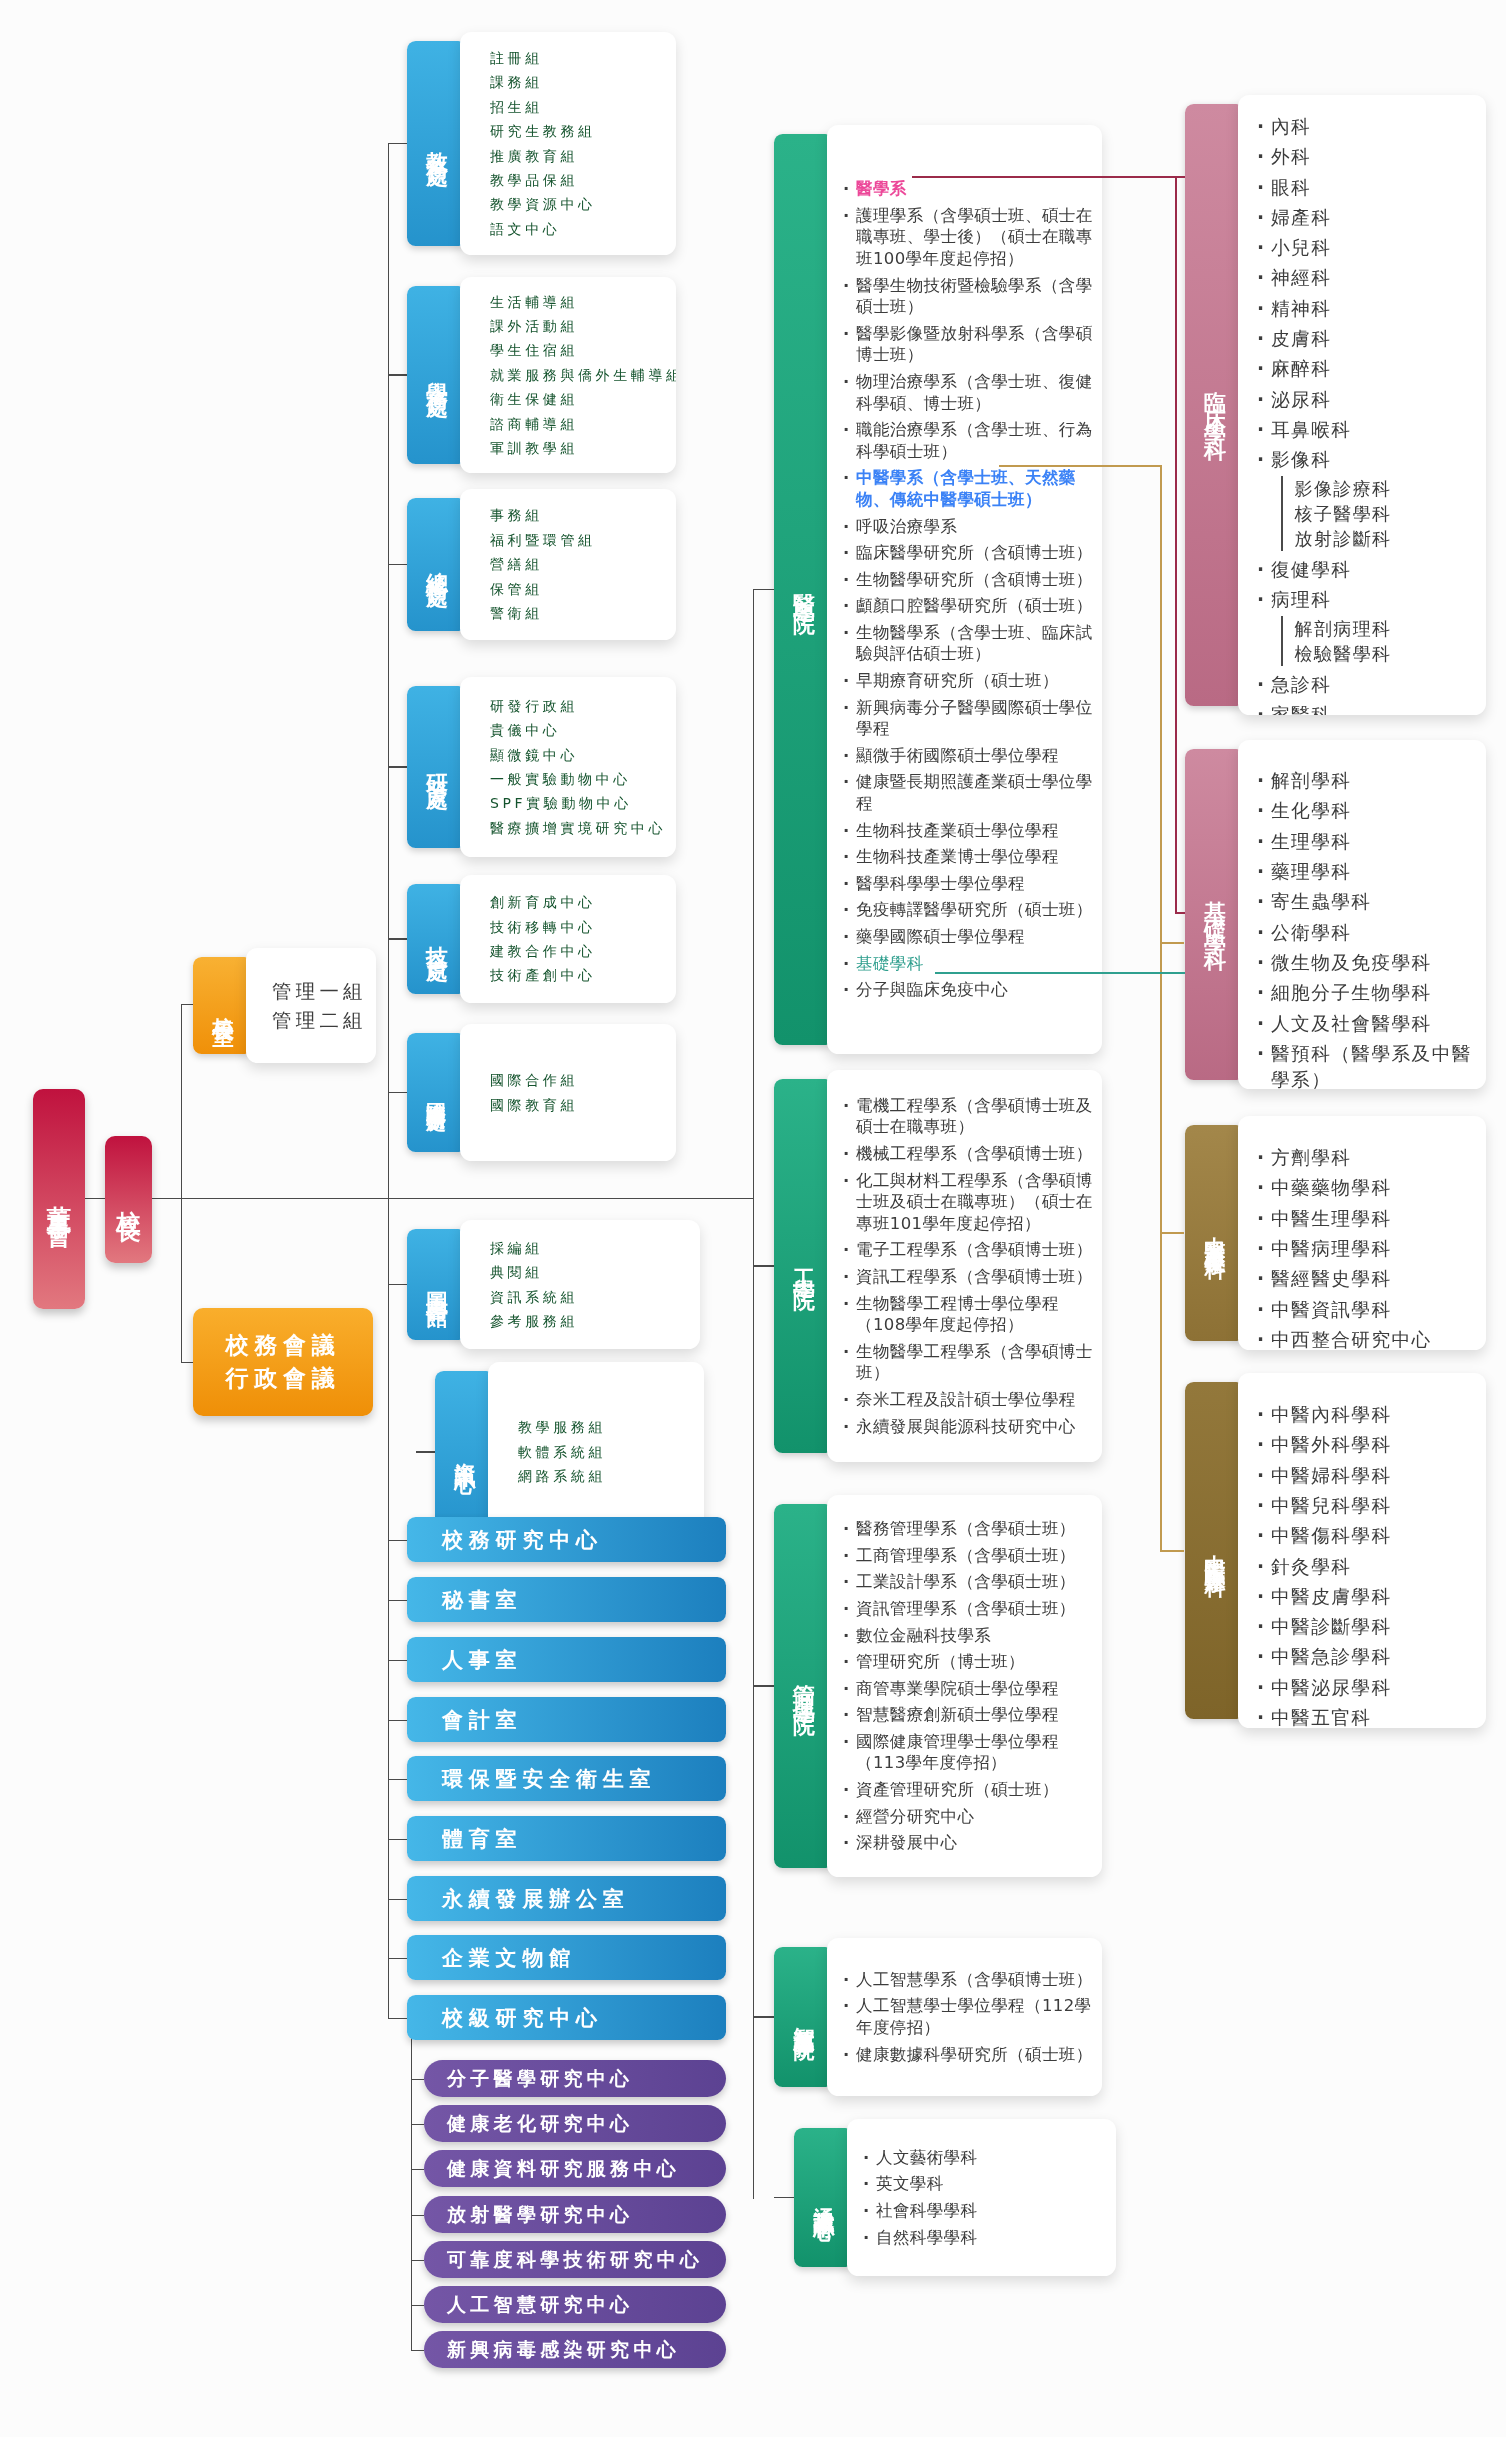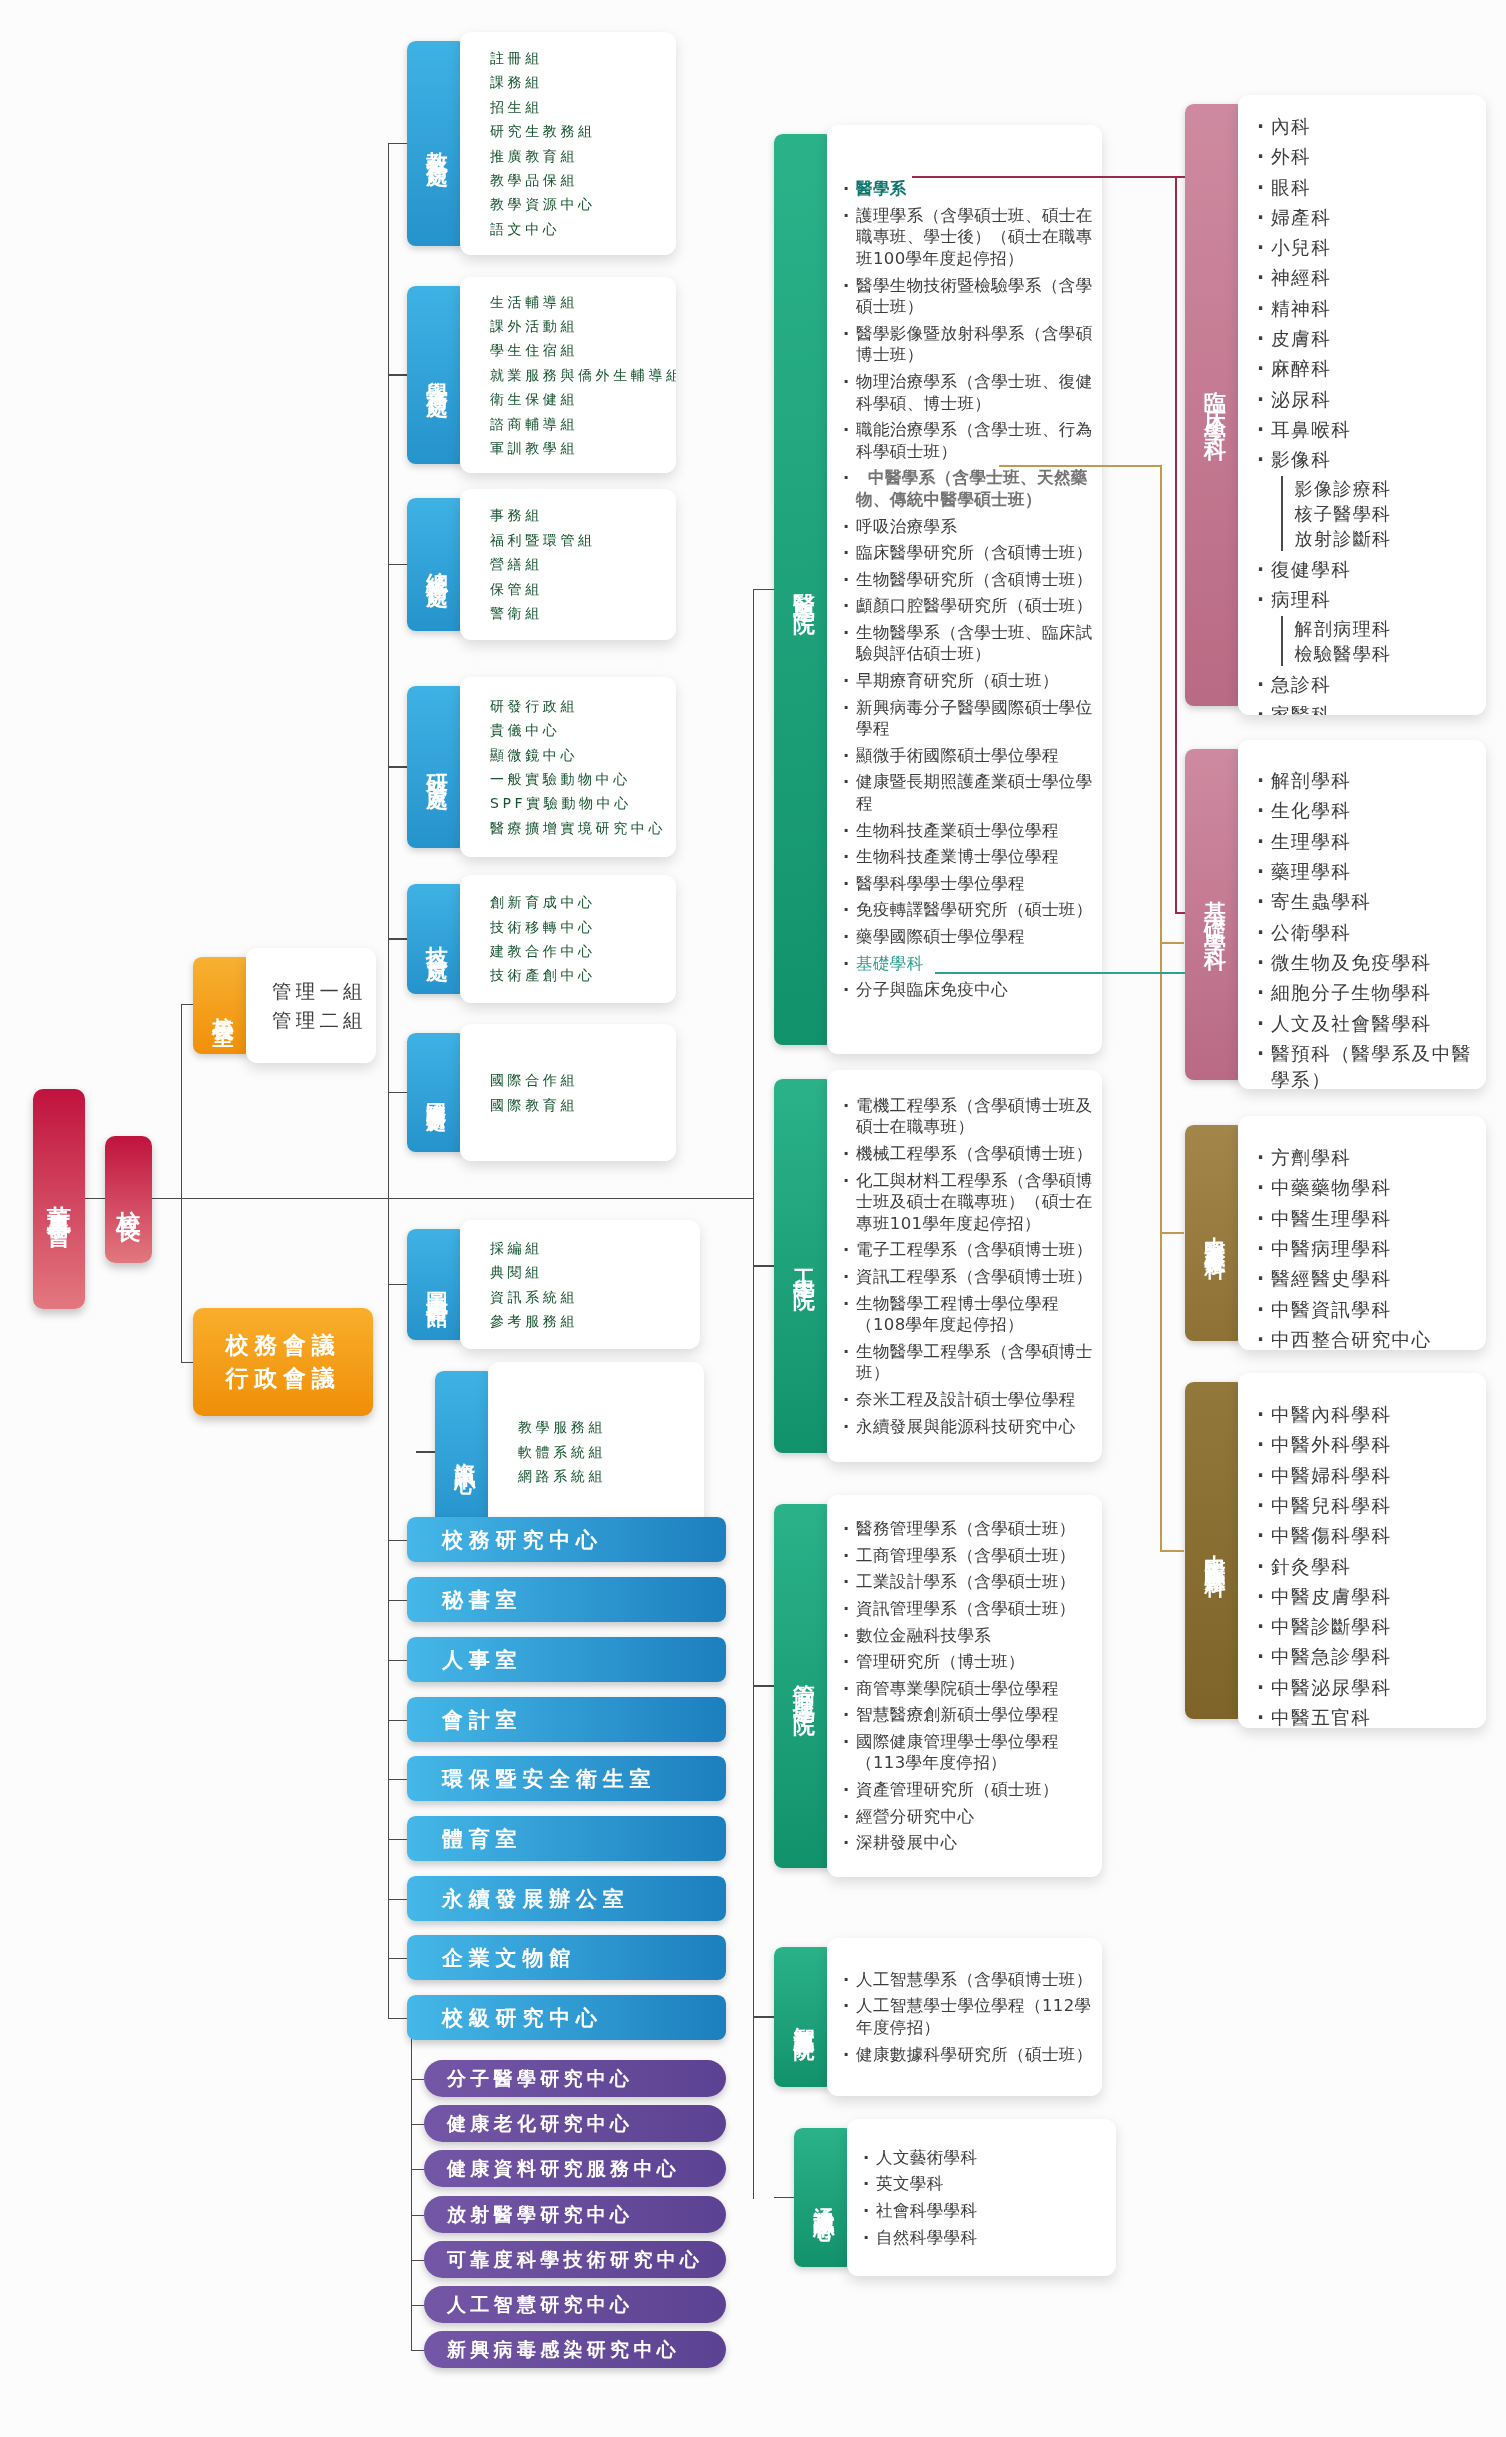--- a/index.html
+++ b/index.html
@@ -35,22 +35,22 @@
   
   .dept ul.items{padding:0 7.2px 0 16px;row-gap:4.3px;margin-top:32px;}
   .dept li{font-size:18.7px;line-height:26px;color:#3c3c3c;position:relative;padding-left:17px;
           letter-spacing:1.4px;}
   .dept.pink .vlabel{background:linear-gradient(180deg,#ce8aa0,#b96a84);letter-spacing:16px;}
   .dept.brown1 .vlabel{background:linear-gradient(180deg,#a3874a,#8d7135);letter-spacing:4.3px;font-size:21px;}
   .dept.brown2 .vlabel{background:linear-gradient(180deg,#93783b,#7e6429);letter-spacing:4.3px;font-size:21px;}
   ul.bullets li::before{content:"·";position:absolute;left:2.9px;font-weight:bold;color:#3c3c3c;}
   .subs{border-left:2.2px solid #4a4a4a;margin:2.9px 0 1.4px 10px;padding-left:11.5px;}
   .subs div{font-size:18px;line-height:25px;letter-spacing:1.4px;color:#3c3c3c;}
-  .accent-red{color:#0f766e;font-weight:bold;}
-  .accent-gold{color:#737373;font-weight:bold;margin-left:12px;}
+  .accent-red{color:#ec4899;font-weight:bold;}
+  .accent-gold{color:#3b82f6;font-weight:bold;}
   .accent-teal{color:#2e9e8d;}
   
   .rootbox{position:absolute;border-radius:10px;color:#fff;font-weight:bold;display:flex;
           align-items:center;justify-content:center;writing-mode:vertical-rl;text-orientation:upright;
           background:linear-gradient(180deg,#c0123e,#e2787f);font-size:24.4px;letter-spacing:8.6px;
           box-shadow:0 4.3px 8.6px rgba(0,0,0,.22);z-index:2;}
   
   .orange .vlabel{background:linear-gradient(180deg,#f8b133,#f09008);font-size:21.6px;letter-spacing:4.3px;}
   .po-items{padding:0 7.2px 0 26px;}
   .po-items li{font-size:19.4px;line-height:29px;letter-spacing:4.3px;color:#3c3c3c;white-space:nowrap;}

